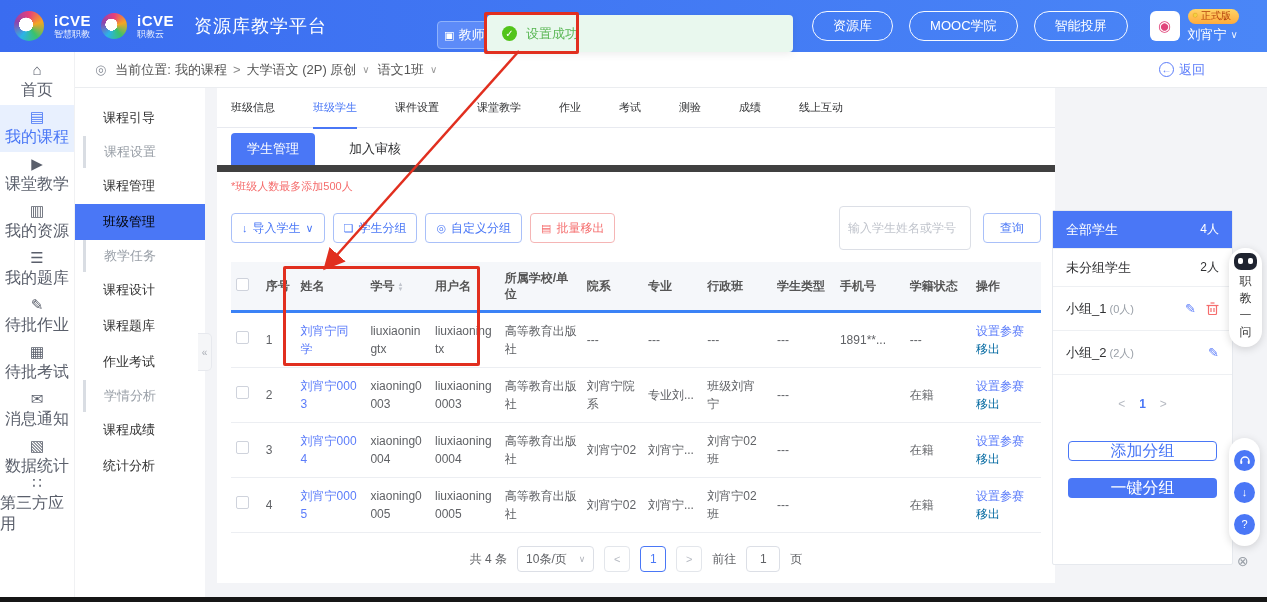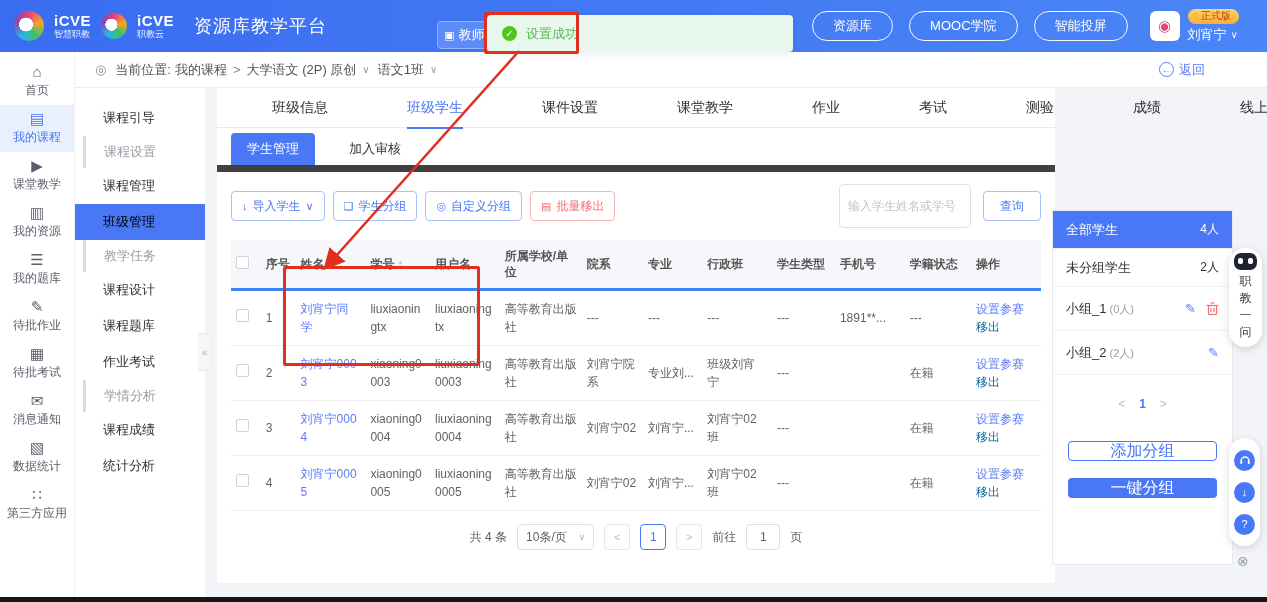--- a/index.html
+++ b/index.html
@@ -52,37 +52,37 @@
   .back-btn { margin-left:auto; color:#5b7cfa; display:flex; align-items:center; gap:5px; font-size:13px; cursor:pointer; }
   .back-btn .b-ic { width:15px; height:15px; border:1px solid #5b7cfa; border-radius:50%; font-size:10px;
     display:flex; align-items:center; justify-content:center; }
 
   
   .icon-rail { position:absolute; left:0; top:52px; width:75px; height:545px; background:#fff;
     border-right:1px solid #f0f1f3; z-index:6; display:flex; flex-direction:column; padding-top:6px; }
   .rail-item { height:47px; display:flex; flex-direction:column; align-items:center; justify-content:center;
     gap:3px; color:#5a5f6b; cursor:pointer; }
   .rail-item .ri-ic { font-size:15px; line-height:1; }
-  .rail-item .ri-lb { font-size:12px; }
+  .rail-item .ri-lb { font-size:16px; }
   .rail-item.active { background:#e8f0fe; color:#4a77f6; }
 
   
   .menu-rail { position:absolute; left:75px; top:88px; width:130px; height:509px; background:#fff; z-index:5;
     padding-top:12px; }
   .menu-item { height:36px; line-height:36px; font-size:13px; color:#333; padding-left:28px; cursor:pointer; }
   .menu-item.group { color:#9aa0a8; padding-left:18px; border-left:3px solid #d9dde3; margin-left:8px; height:32px; line-height:32px; cursor:default; }
   .menu-item.active { background:#4a77f6; color:#000000; }
   .collapse-handle { position:absolute; left:198px; top:333px; width:14px; height:38px; background:#f5f6f8;
     border:1px solid #e7e9ee; border-left:none; border-radius:0 5px 5px 0; color:#a9adb5; font-size:10px;
     display:flex; align-items:center; justify-content:center; z-index:7; cursor:pointer; }
 
   
   .main-card { position:absolute; left:217px; top:88px; width:838px; height:495px; background:#fff; z-index:4; }
   .tabs-row { display:flex; gap:38px; padding:0 14px; height:40px; align-items:center; border-bottom:1px solid #e8eaf0; }
-  .tab { font-size:14px; color:#303133; cursor:pointer; height:40px; display:flex; align-items:center; position:relative; white-space:nowrap;margin-left:41px; }
+  .tab { font-size:11px; color:#303133; cursor:pointer; height:40px; display:flex; align-items:center; position:relative; white-space:nowrap; }
   .tab.active { color:#4a77f6; }
   .tab.active::after { content:""; position:absolute; left:0; right:0; bottom:-1px; height:2px; background:#4a77f6; }
   .subtab-row { display:flex; align-items:flex-end; gap:20px; padding:10px 14px 0; height:44px; border-bottom:7px solid #404040; }
   .subtab { font-size:13px; color:#303133; padding:7px 14px; cursor:pointer; }
   .subtab.active { background:#4a77f6; color:#fff; border-radius:4px 4px 0 0; padding:7px 16px; }
   .note-line { color:#f56c6c; font-size:11px; padding:7px 14px 0; }
   .toolbar { display:flex; align-items:center; padding:12px 14px 0; gap:8px; }
   .tb-btn { border:1px solid #a9c0f9; color:#4a77f6; background:#fff; font-size:12px; border-radius:4px;
     height:30px; padding:0 10px; display:flex; align-items:center; gap:5px; cursor:pointer; white-space:nowrap; }
   .tb-btn .g { font-size:11px; }
@@ -294,20 +294,21 @@
       <span class="tab">作业</span>
       <span class="tab">考试</span>
       <span class="tab">测验</span>
       <span class="tab">成绩</span>
       <span class="tab">线上互动</span>
     </div>
     <div class="subtab-row">
       <span class="subtab active">学生管理</span>
       <span class="subtab">加入审核</span>
     </div>
+    <div class="note-line">*班级人数最多添加500人</div>
 
     <div class="toolbar">
       <button class="tb-btn">
         <span class="g">↓</span>
         <span>导入学生</span>
         <span class="g">∨</span>
       </button>
       <button class="tb-btn">
         <span class="g">❏</span>
         <span>学生分组</span>

